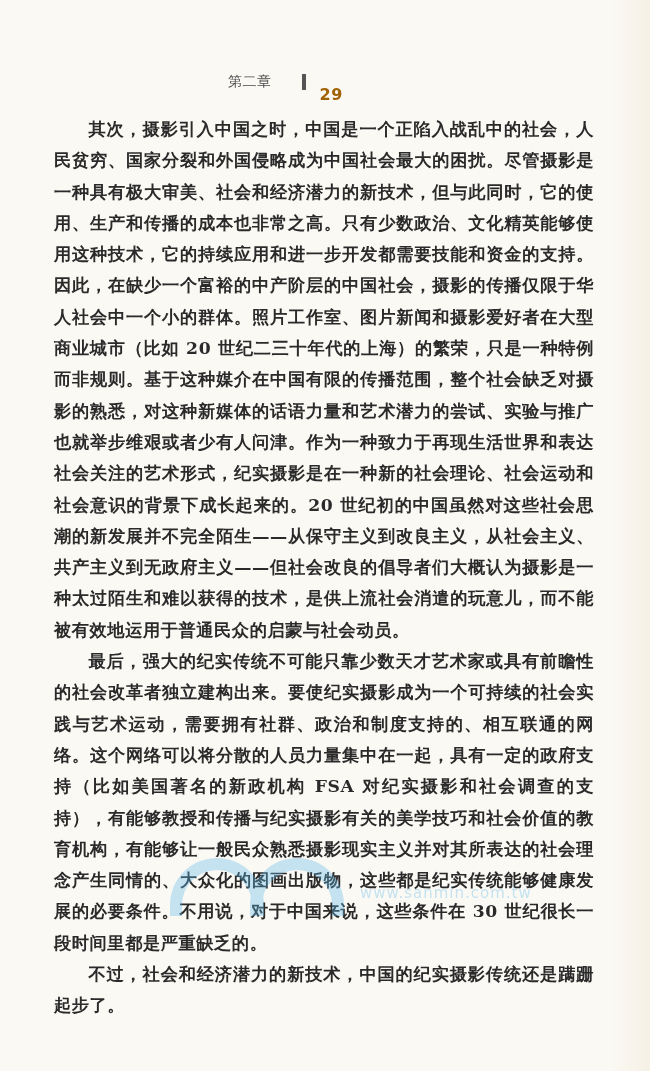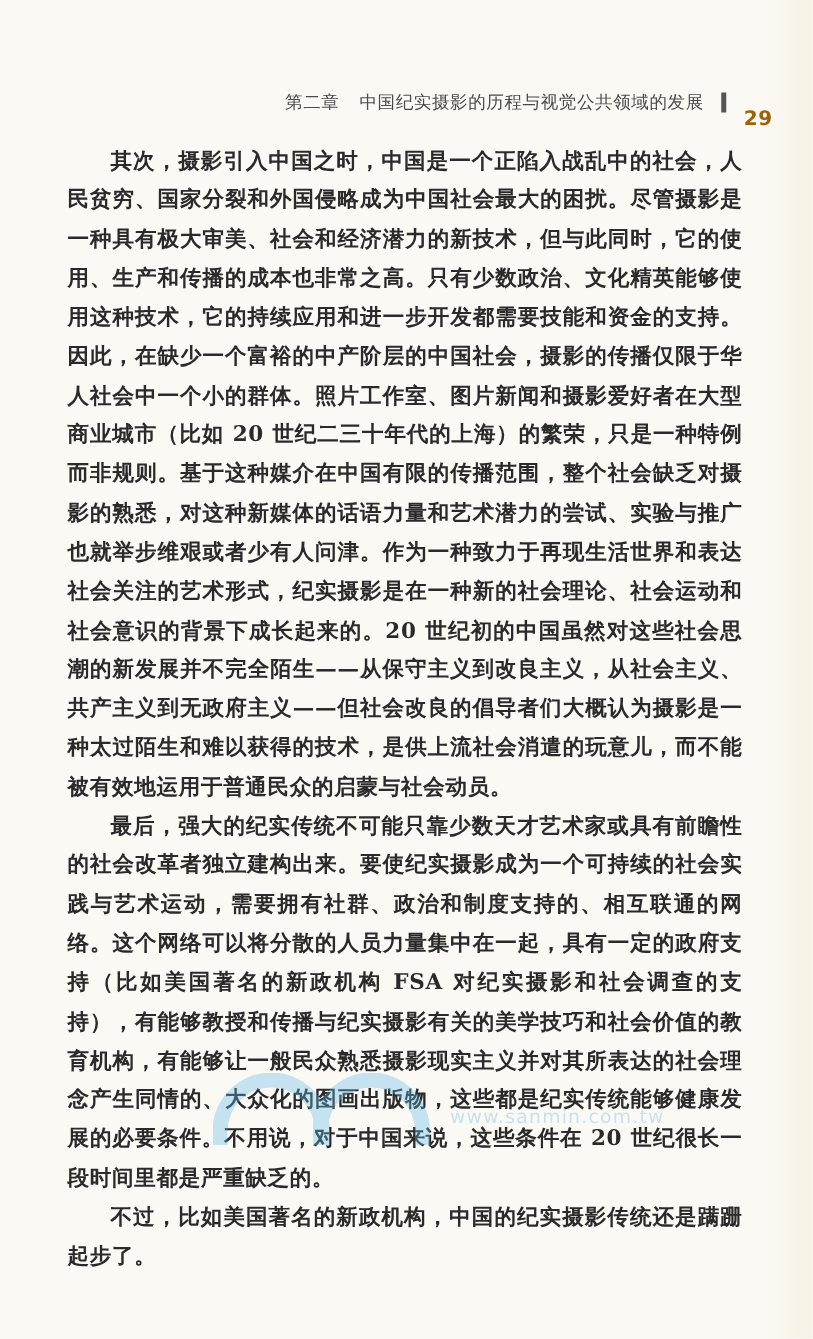--- a/index.html
+++ b/index.html
@@ -103,28 +103,27 @@
       letter-spacing: 1px;
     }
   </style>
 </head>
 <body>
 
 <div class="page-shade"></div>
 
 <div class="running-head">
   <span class="rh-chapter">第二章</span>
-  <span class="rh-title">中国纪实摄影的历程与视觉公共领域的发展</span>
   <span class="rh-bar"></span>
   <span class="rh-page">29</span>
 </div>
 
 <div class="body-text">
   <p class="indent">其次，摄影引入中国之时，中国是一个正陷入战乱中的社会，人民贫穷、国家分裂和外国侵略成为中国社会最大的困扰。尽管摄影是一种具有极大审美、社会和经济潜力的新技术，但与此同时，它的使用、生产和传播的成本也非常之高。只有少数政治、文化精英能够使用这种技术，它的持续应用和进一步开发都需要技能和资金的支持。因此，在缺少一个富裕的中产阶层的中国社会，摄影的传播仅限于华人社会中一个小的群体。照片工作室、图片新闻和摄影爱好者在大型商业城市（比如 20 世纪二三十年代的上海）的繁荣，只是一种特例而非规则。基于这种媒介在中国有限的传播范围，整个社会缺乏对摄影的熟悉，对这种新媒体的话语力量和艺术潜力的尝试、实验与推广也就举步维艰或者少有人问津。作为一种致力于再现生活世界和表达社会关注的艺术形式，纪实摄影是在一种新的社会理论、社会运动和社会意识的背景下成长起来的。20 世纪初的中国虽然对这些社会思潮的新发展并不完全陌生——从保守主义到改良主义，从社会主义、共产主义到无政府主义——但社会改良的倡导者们大概认为摄影是一种太过陌生和难以获得的技术，是供上流社会消遣的玩意儿，而不能被有效地运用于普通民众的启蒙与社会动员。</p>
-  <p class="indent">最后，强大的纪实传统不可能只靠少数天才艺术家或具有前瞻性的社会改革者独立建构出来。要使纪实摄影成为一个可持续的社会实践与艺术运动，需要拥有社群、政治和制度支持的、相互联通的网络。这个网络可以将分散的人员力量集中在一起，具有一定的政府支持（比如美国著名的新政机构 FSA 对纪实摄影和社会调查的支持），有能够教授和传播与纪实摄影有关的美学技巧和社会价值的教育机构，有能够让一般民众熟悉摄影现实主义并对其所表达的社会理念产生同情的、大众化的图画出版物，这些都是纪实传统能够健康发展的必要条件。不用说，对于中国来说，这些条件在 20 世纪很长一段时间里都是严重缺乏的。</p>
-  <p class="indent">不过，比如美国著名的新政机构，中国的纪实摄影传统还是蹒跚起步了。</p>
+  <p class="indent">最后，强大的纪实传统不可能只靠少数天才艺术家或具有前瞻性的社会改革者独立建构出来。要使纪实摄影成为一个可持续的社会实践与艺术运动，需要拥有社群、政治和制度支持的、相互联通的网络。这个网络可以将分散的人员力量集中在一起，具有一定的政府支持（比如美国著名的新政机构 FSA 对纪实摄影和社会调查的支持），有能够教授和传播与纪实摄影有关的美学技巧和社会价值的教育机构，有能够让一般民众熟悉摄影现实主义并对其所表达的社会理念产生同情的、大众化的图画出版物，这些都是纪实传统能够健康发展的必要条件。不用说，对于中国来说，这些条件在 30 世纪很长一段时间里都是严重缺乏的。</p>
+  <p class="indent">不过，社会和经济潜力的新技术，中国的纪实摄影传统还是蹒跚起步了。</p>
 </div>
 
 <div class="watermark">
   <div class="wm-arc" style="left:0;"></div>
   <div class="wm-arc" style="left:80px;"></div>
   <div class="wm-url">www.sanmin.com.tw</div>
 </div>
 
 </body></html>

